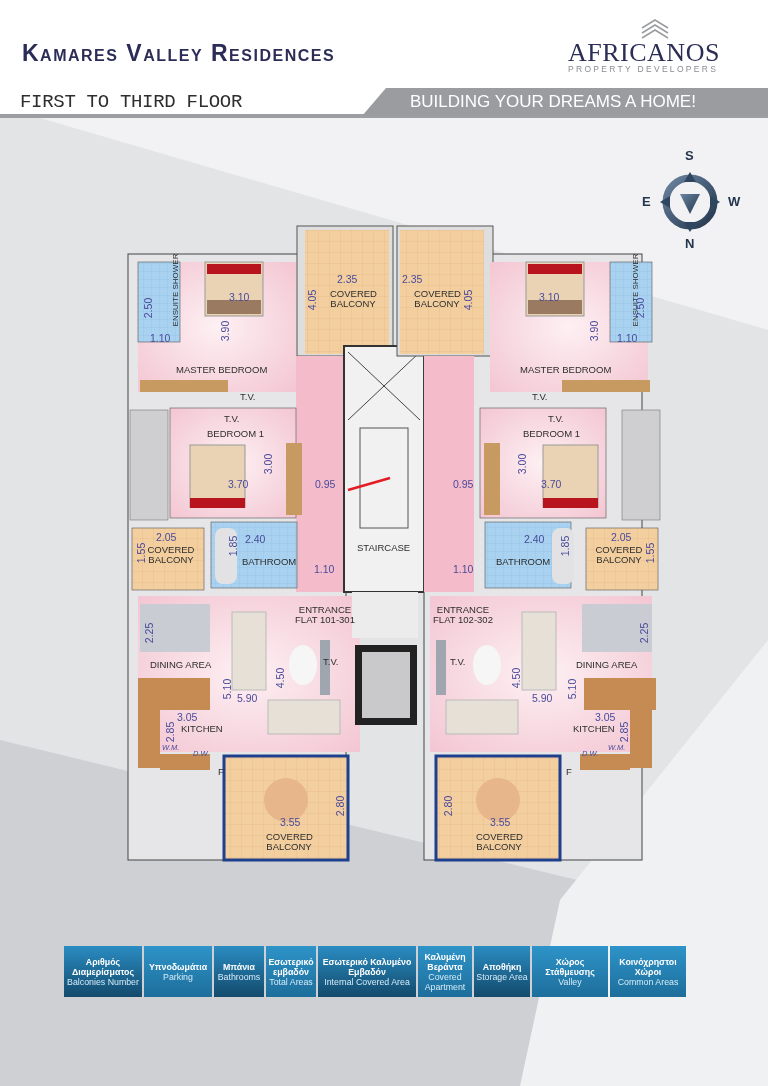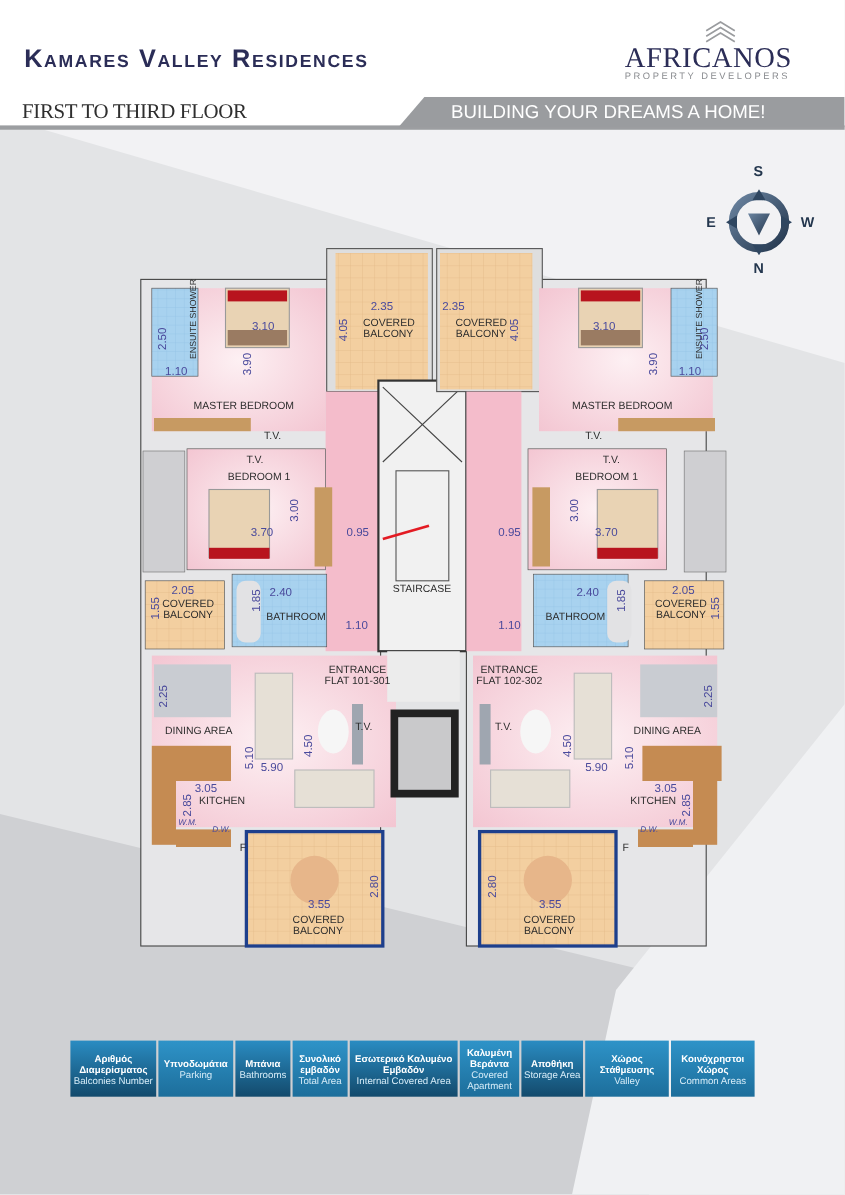--- a/index.html
+++ b/index.html
@@ -6,21 +6,21 @@
   body{width:768px;height:1086px;position:relative;overflow:hidden;background:#e9eaec;font-family:"DejaVu Sans",sans-serif}
   .bg{position:absolute;inset:0;overflow:hidden}
   .bg svg{position:absolute;left:0;top:0}
   .header{position:absolute;left:0;top:0;width:768px;height:90px;background:#fff}
   .title{position:absolute;left:22px;top:40px;font-family:"Liberation Sans",sans-serif;font-weight:bold;color:#2b2d57;font-size:23px;letter-spacing:1.5px;font-variant:small-caps}
   .logo{position:absolute;left:562px;top:18px;width:190px;height:60px}
   .logo-name{position:absolute;left:6px;top:20px;font-family:Liberation Serif, serif;font-size:26px;color:#2b2d57;letter-spacing:0.5px}
   .logo-sub{position:absolute;left:6px;top:46px;font-family:"Liberation Sans",sans-serif;font-size:8.5px;color:#8a8c90;letter-spacing:2.3px}
   .bar{position:absolute;left:0;top:88px;width:768px;height:30px;background:#fff}
   .bar-line{position:absolute;left:0;top:114px;width:768px;height:4px;background:#9c9ea1}
-  .floor-title{position:absolute;left:20px;top:91px;font-family:Liberation Serif, serif;font-size:19px;color:#2e2e2e;letter-spacing:-0.3px}
+  .floor-title{position:absolute;left:20px;top:91px;font-family:Liberation Mono, monospace;font-size:19px;color:#2e2e2e;letter-spacing:-0.3px}
   .slogan-bg{position:absolute;left:362px;top:88px;width:406px;height:28px;background:#9a9c9f;clip-path:polygon(24px 0,100% 0,100% 100%,0 100%)}
   .slogan{position:absolute;left:410px;top:92px;font-family:"Liberation Sans",sans-serif;font-size:17px;color:#fff;letter-spacing:0px}
   .compass{position:absolute;left:640px;top:148px;width:110px;height:105px}
   .plan{position:absolute;left:0;top:0;width:768px;height:1086px}
   .lbl{position:absolute;font-family:"Liberation Sans",sans-serif;font-size:9.5px;color:#2d2d2d;text-align:center;line-height:10px;white-space:nowrap}
   .dim{position:absolute;font-family:"Liberation Sans",sans-serif;font-size:10.5px;color:#4a4a9c;white-space:nowrap}
   .vert{transform:rotate(-90deg);transform-origin:center}
   table.spec{position:absolute;left:62px;top:944px;border-collapse:separate;border-spacing:2px;font-family:"Liberation Sans",sans-serif}
   table.spec th{color:#fff;font-size:8.8px;font-weight:bold;line-height:10px;text-align:center;padding:3px 2px;vertical-align:middle;height:51px;background:linear-gradient(#2e93c8,#1d6e9b)}
   table.spec th.dark{background:linear-gradient(#2a8cc2,#134a6c)}
@@ -213,21 +213,21 @@
   <div class="dim" style="left:177px;top:711px">3.05</div>
   <div class="lbl" style="left:181px;top:724px">KITCHEN</div>
   <div class="dim vert" style="left:160px;top:726px">2.85</div>
   <div class="lbl" style="left:162px;top:743px;font-size:7.5px;color:#4a4a9c;font-style:italic">W.M.</div>
   <div class="lbl" style="left:193px;top:749px;font-size:7.5px;color:#4a4a9c;font-style:italic">D.W.</div>
   <div class="lbl" style="left:218px;top:767px">F</div>
   <div class="dim" style="left:280px;top:816px">3.55</div>
   <div class="dim vert" style="left:330px;top:800px">2.80</div>
   <div class="lbl" style="left:266px;top:832px;width:46px;white-space:normal">COVERED BALCONY</div>
 
-  <div class="lbl" style="left:357px;top:531px">STAIRCASE</div>
+  <div class="lbl" style="left:357px;top:543px">STAIRCASE</div>
 
   <div class="lbl" style="left:520px;top:365px">MASTER BEDROOM</div>
   <div class="dim" style="left:539px;top:291px">3.10</div>
   <div class="dim vert" style="left:584px;top:325px">3.90</div>
   <div class="lbl" style="left:532px;top:392px">T.V.</div>
   <div class="lbl vert" style="left:600px;top:285px;font-size:8px">ENSUITE SHOWER</div>
   <div class="dim" style="left:617px;top:332px">1.10</div>
   <div class="dim vert" style="left:630px;top:302px">2.50</div>
   <div class="dim" style="left:402px;top:273px">2.35</div>
   <div class="dim vert" style="left:458px;top:294px">4.05</div>
@@ -261,23 +261,23 @@
   <div class="dim vert" style="left:438px;top:800px">2.80</div>
   <div class="lbl" style="left:476px;top:832px;width:46px;white-space:normal">COVERED BALCONY</div>
 </div>
 
 <table class="spec">
   <thead>
     <tr>
       <th class="dark" style="width:78px"><span>Αριθμός Διαμερίσματος</span><span class="en">Balconies Number</span></th>
       <th style="width:68px"><span>Υπνοδωμάτια</span><span class="en">Parking</span></th>
       <th class="dark" style="width:50px"><span>Μπάνια</span><span class="en">Bathrooms</span></th>
-      <th style="width:50px"><span>Συνολικό εμβαδόν</span><span class="en">Total Area</span></th>
+      <th style="width:50px"><span>Εσωτερικό εμβαδόν</span><span class="en">Total Areas</span></th>
       <th class="dark" style="width:98px"><span>Εσωτερικό Καλυμένο Εμβαδόν</span><span class="en">Internal Covered Area</span></th>
       <th style="width:54px"><span>Καλυμένη Βεράντα</span><span class="en">Covered Apartment</span></th>
       <th class="dark" style="width:56px"><span>Αποθήκη</span><span class="en">Storage Area</span></th>
       <th style="width:76px"><span>Χώρος Στάθμευσης</span><span class="en">Valley</span></th>
-      <th style="width:76px"><span>Κοινόχρηστοι Χώρος</span><span class="en">Common Areas</span></th>
+      <th style="width:76px"><span>Κοινόχρηστοι Χώροι</span><span class="en">Common Areas</span></th>
     </tr>
   </thead>
   <tbody>
   </tbody>
 </table>
 
 </body></html>

